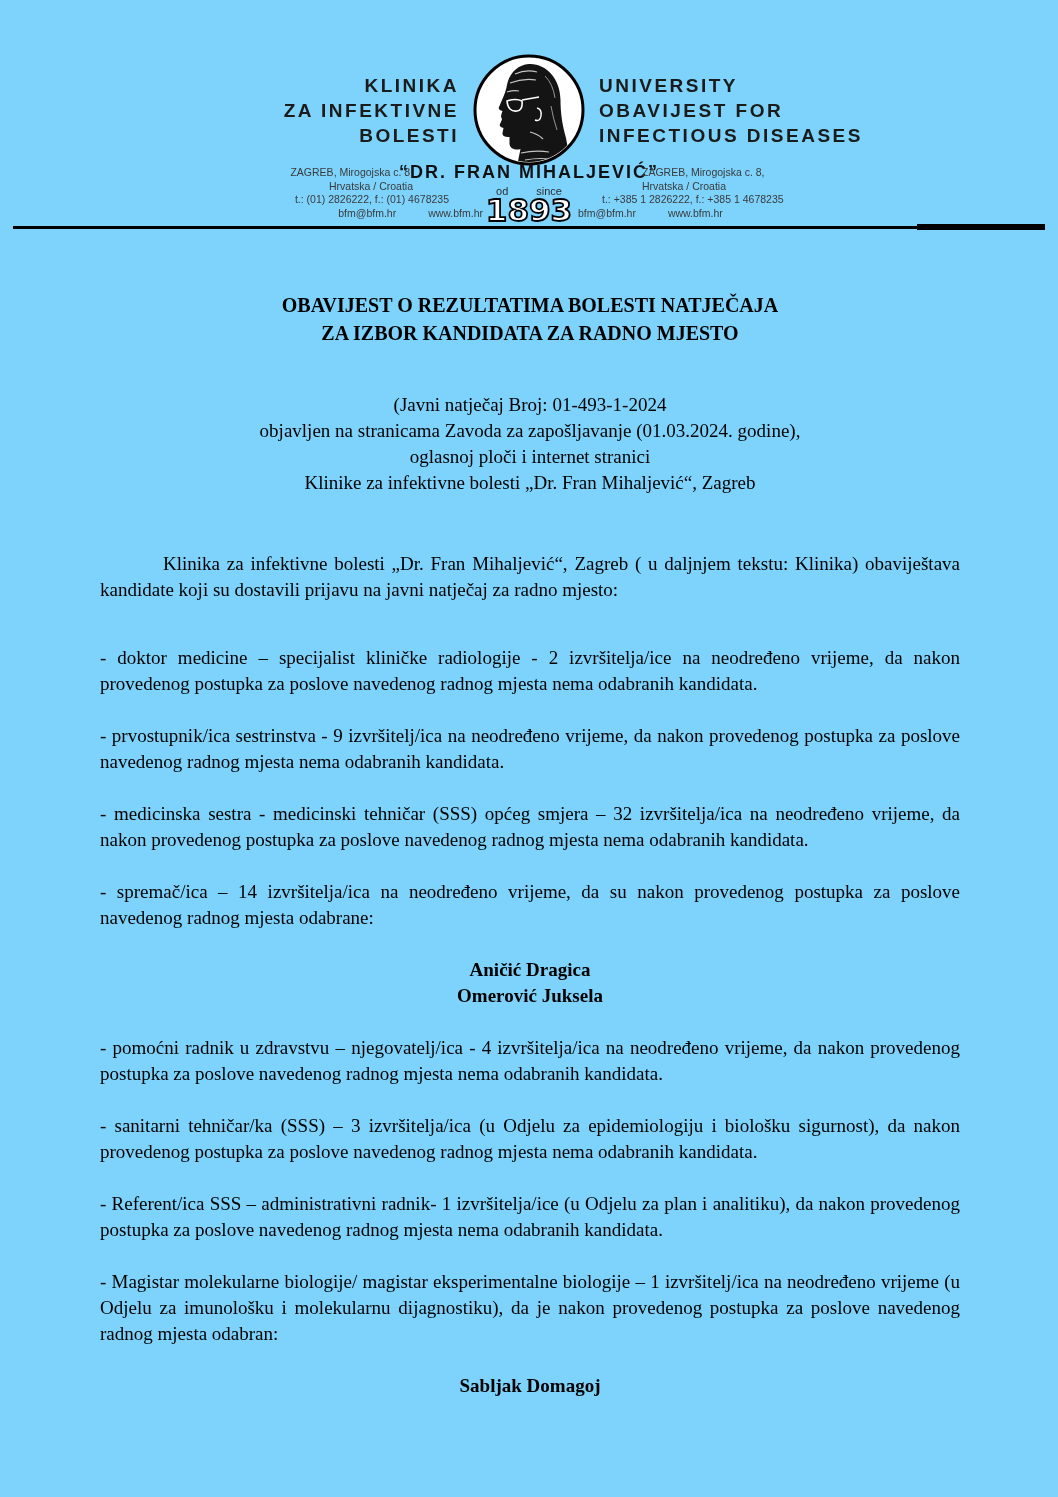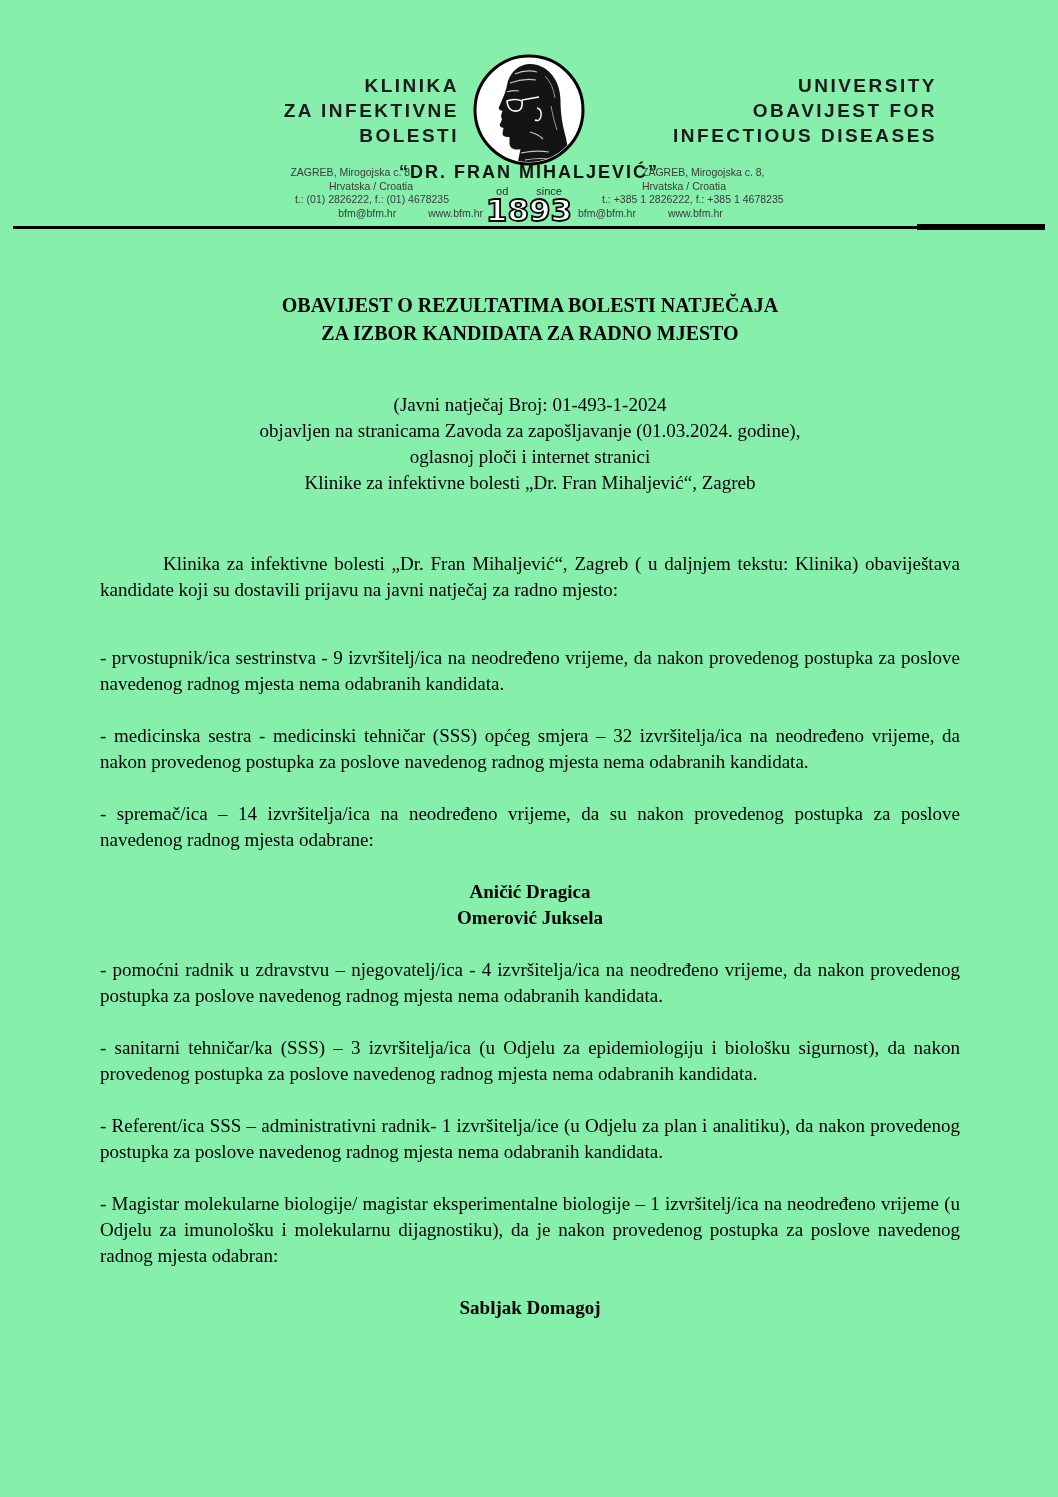--- a/index.html
+++ b/index.html
@@ -2,40 +2,40 @@
 <html><head>
 <meta charset="utf-8">
 <style>
   * { box-sizing: border-box; }
   html, body { margin: 0; padding: 0; background: #ffffff; }
   .page {
     position: relative;
     width: 1058px;
     height: 1497px;
     margin: 0 auto;
-    background: #86efac;
+    background: #7dd3fc;
     color: #000;
     font-family: "Liberation Serif", serif;
     overflow: hidden;
   }
 
   
   .lh { padding-top: 54px; }
   .lh-top { display: flex; justify-content: center; align-items: center; }
   .lh-title {
     font-family: "Liberation Sans", sans-serif;
     font-weight: 700;
     font-size: 19px;
     line-height: 25px;
     letter-spacing: 2.5px;
     color: #1b1b1b;
     width: 352px;
   }
   .lh-title.left  { text-align: right; padding-right: 14px; }
-  .lh-title.right { text-align: right;  padding-left: 14px; }
+  .lh-title.right { text-align: left;  padding-left: 14px; }
   .lh-logo { width: 112px; height: 112px; flex: 0 0 auto; }
 
   .lh-bottom {
     position: relative;
     height: 76px;
     margin-top: -6px;
     font-family: "Liberation Sans", sans-serif;
   }
   .doctor-name {
     text-align: center;
@@ -178,20 +178,21 @@
     <div class="subtitle">
       <div>(Javni natječaj Broj: 01-493-1-2024</div>
       <div>objavljen na stranicama Zavoda za zapošljavanje (01.03.2024. godine),</div>
       <div>oglasnoj ploči i internet stranici</div>
       <div>Klinike za infektivne bolesti „Dr. Fran Mihaljević“, Zagreb</div>
     </div>
 
     <p class="intro">Klinika za infektivne bolesti „Dr. Fran Mihaljević“, Zagreb ( u daljnjem tekstu: Klinika) obaviještava kandidate koji su dostavili prijavu na javni natječaj za radno mjesto:</p>
 
     <div class="blocks">
+      <p class="position-item">- doktor medicine – specijalist kliničke radiologije - 2 izvršitelja/ice na neodređeno vrijeme, da nakon provedenog postupka za poslove navedenog radnog mjesta nema odabranih kandidata.</p>
       <p class="position-item">- prvostupnik/ica sestrinstva - 9 izvršitelj/ica na neodređeno vrijeme, da nakon provedenog postupka za poslove navedenog radnog mjesta nema odabranih kandidata.</p>
       <p class="position-item">- medicinska sestra - medicinski tehničar (SSS) općeg smjera – 32 izvršitelja/ica na neodređeno vrijeme, da nakon provedenog postupka za poslove navedenog radnog mjesta nema odabranih kandidata.</p>
       <p class="position-item">- spremač/ica – 14 izvršitelja/ica na neodređeno vrijeme, da su nakon provedenog postupka za poslove navedenog radnog mjesta odabrane:</p>
 
       <div class="names">
         <div>Aničić Dragica</div>
         <div>Omerović Juksela</div>
       </div>
 
       <p class="position-item">- pomoćni radnik u zdravstvu – njegovatelj/ica - 4 izvršitelja/ica na neodređeno vrijeme, da nakon provedenog postupka za poslove navedenog radnog mjesta nema odabranih kandidata.</p>

